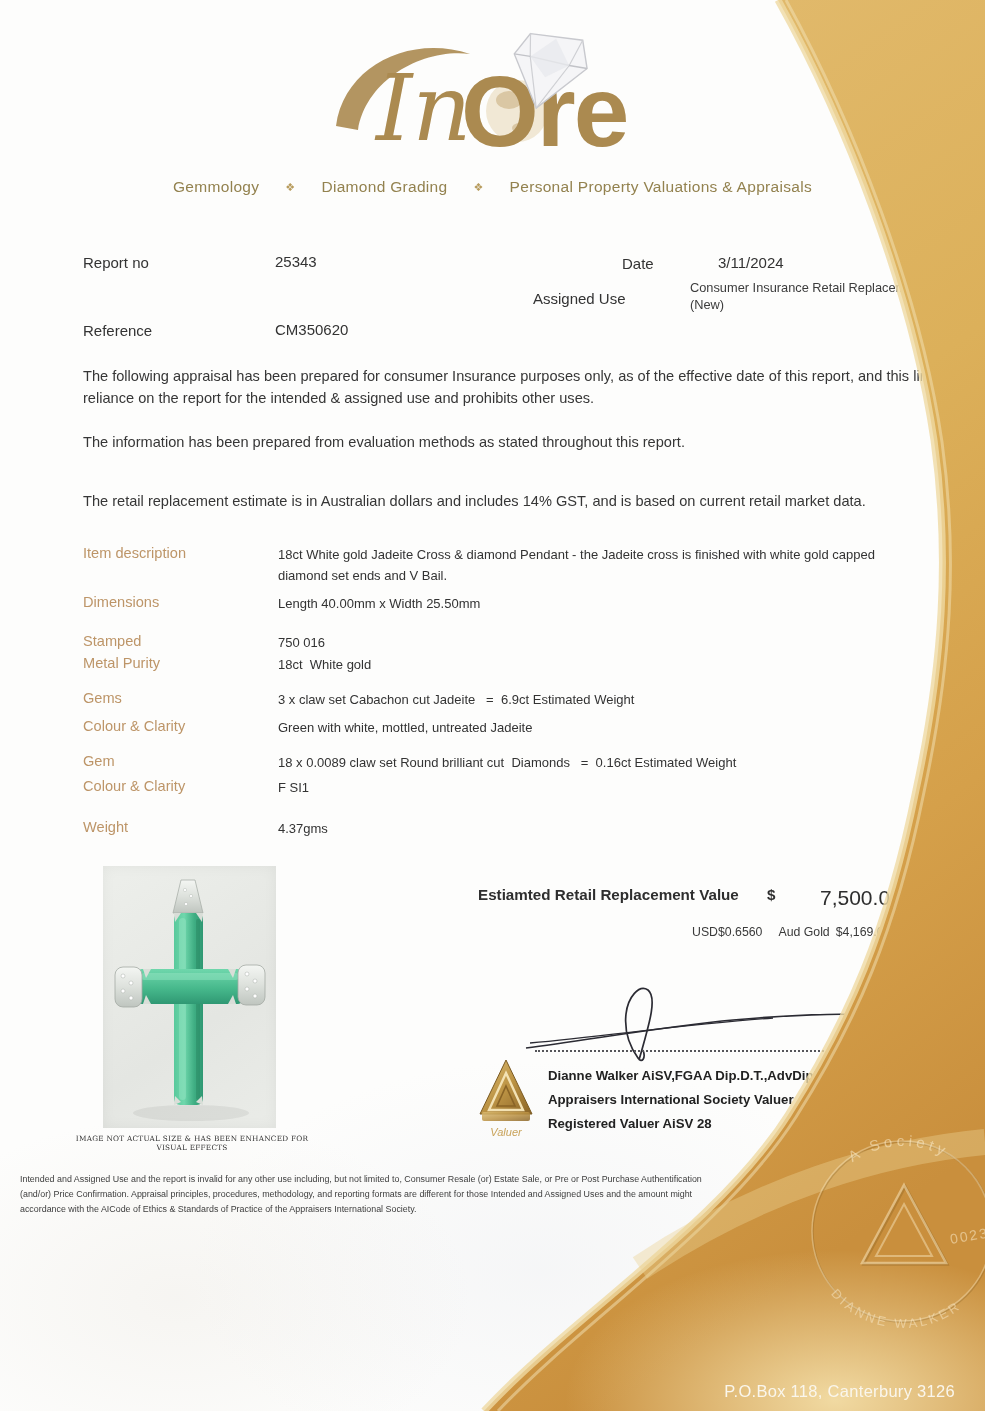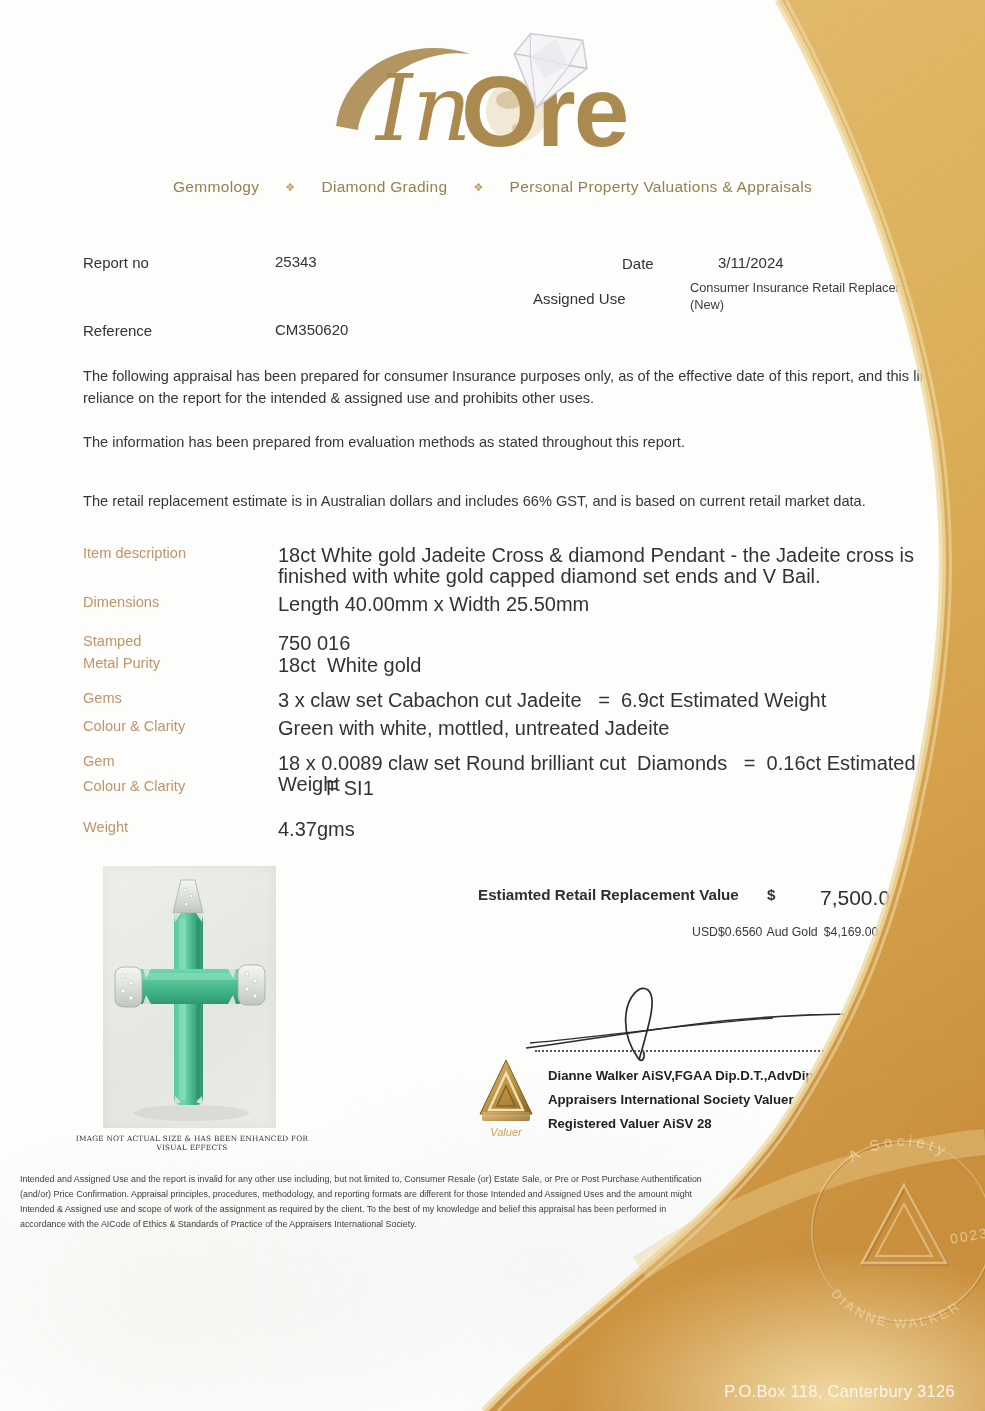--- a/index.html
+++ b/index.html
@@ -20,21 +20,21 @@
     color:#93824f;font-size:15.5px;letter-spacing:0.3px;z-index:2;}
   .tagline .sep{color:#b79b5c;font-size:11px;}
   
   .lbl{color:#333;font-size:15px;}
   .val{color:#333;font-size:15px;}
   .assigned-val{font-size:12.8px;line-height:17px;color:#3c3c3c;max-width:250px;}
   
   .para{left:83px;width:866px;font-size:14.6px;line-height:21.5px;color:#363636;z-index:1;}
   
   .drow-label{position:absolute;left:83px;color:#bd9568;font-size:14.6px;}
-  .drow-value{position:absolute;left:278px;width:648px;font-size:20px;color:#333;line-height:20.5px;white-space:pre-wrap;}
+  .drow-value{position:absolute;left:278px;width:648px;font-size:13px;color:#333;line-height:20.5px;white-space:pre-wrap;}
   
   .photo{left:103px;top:866px;width:173px;height:262px;background:linear-gradient(145deg,#edefeb,#e4e6e2 60%,#eaece8);
     box-shadow:inset 0 0 14px rgba(0,0,0,0.05);z-index:1;}
   .photo-caption{left:64px;top:1134px;width:256px;text-align:center;font-family:"DejaVu Serif",serif;
     font-size:7.3px;letter-spacing:0.25px;color:#2e2e2e;z-index:1;}
   
   .val-label{left:478px;top:886px;font-size:15.2px;font-weight:bold;color:#2e2e2e;z-index:1;}
   .val-cur{left:767px;top:886px;font-size:15.2px;font-weight:bold;color:#2e2e2e;z-index:1;}
   .val-amt{left:820px;top:886px;font-size:21px;font-weight:normal;color:#2e2e2e;z-index:1;}
   .usd-row{left:692px;top:925px;display:inline-flex;font-size:12.3px;color:#3a3a3a;z-index:1;}
@@ -115,21 +115,21 @@
   <div class="abs lbl" style="left:533px;top:290px;">Assigned Use</div>
   <div class="abs assigned-val" style="left:690px;top:279px;">
     <div style="white-space:nowrap;">Consumer Insurance Retail Replacement</div>
     <div>(New)</div>
   </div>
   <div class="abs lbl" style="left:83px;top:322px;">Reference</div>
   <div class="abs val" style="left:275px;top:321px;">CM350620</div>
 
   <div class="abs para" style="top:366px;">The following appraisal has been prepared for consumer Insurance purposes only, as of the effective date of this report, and this limits reliance on the report for the intended &amp; assigned use and prohibits other uses.</div>
   <div class="abs para" style="top:432px;">The information has been prepared from evaluation methods as stated throughout this report.</div>
-  <div class="abs para" style="top:491px;">The retail replacement estimate is in Australian dollars and includes 66% GST, and is based on current retail market data.</div>
+  <div class="abs para" style="top:491px;">The retail replacement estimate is in Australian dollars and includes 14% GST, and is based on current retail market data.</div>
 
   <div>
     <span class="drow-label" style="top:545px;">Item description</span>
     <span class="drow-value" style="top:545px;">18ct White gold Jadeite Cross &amp; diamond Pendant - the Jadeite cross is finished with white gold capped diamond set ends and V Bail.</span>
   </div>
   <div>
     <span class="drow-label" style="top:594px;">Dimensions</span>
     <span class="drow-value" style="top:594px;">Length 40.00mm x Width 25.50mm</span>
   </div>
   <div>
@@ -147,21 +147,21 @@
   <div>
     <span class="drow-label" style="top:718px;">Colour &amp; Clarity</span>
     <span class="drow-value" style="top:718px;">Green with white, mottled, untreated Jadeite</span>
   </div>
   <div>
     <span class="drow-label" style="top:753px;">Gem</span>
     <span class="drow-value" style="top:753px;">18 x 0.0089 claw set Round brilliant cut  Diamonds   =  0.16ct Estimated Weight</span>
   </div>
   <div>
     <span class="drow-label" style="top:778px;">Colour &amp; Clarity</span>
-    <span class="drow-value" style="top:778px;margin-left:48px;">F SI1</span>
+    <span class="drow-value" style="top:778px;">F SI1</span>
   </div>
   <div>
     <span class="drow-label" style="top:819px;">Weight</span>
     <span class="drow-value" style="top:819px;">4.37gms</span>
   </div>
 
   <div class="abs photo">
     <svg width="173" height="262" viewBox="0 0 173 262">
       <defs>
         <linearGradient id="jadeV" x1="0" y1="0" x2="1" y2="0">
@@ -218,21 +218,21 @@
   </div>
   <div class="abs photo-caption">IMAGE NOT ACTUAL SIZE &amp; HAS BEEN ENHANCED FOR VISUAL EFFECTS</div>
 
   <div class="abs val-label">Estiamted Retail Replacement Value</div>
   <div class="abs val-cur">$</div>
   <div class="abs val-amt">7,500.00</div>
   <div class="abs usd-row">
     <span>USD</span>
     <span>$</span>
     <span>0.6560</span>
-    <span style="margin-left:4px;">Aud Gold</span>
+    <span style="margin-left:16px;">Aud Gold</span>
     <span style="margin-left:6px;">$</span>
     <span>4,169.00</span>
   </div>
 
   <svg class="abs sig-svg" width="345" height="78" viewBox="0 0 345 78">
     <path d="M8,64 C70,56 150,42 215,36 C272,31 326,29 340,31" fill="none" stroke="#2b2b33" stroke-width="1.6"></path>
     <path d="M12,59 C90,52 170,40 255,34" fill="none" stroke="#2b2b33" stroke-width="1.3"></path>
     <path d="M121,76 C130,44 140,14 130,6 C121,0 110,13 108,30 C106,49 112,63 120,74 C124,80 128,74 125,66" fill="none" stroke="#2b2b33" stroke-width="1.7"></path>
   </svg>
   <div class="abs sig-dots"></div>
@@ -252,21 +252,20 @@
     <text x="30" y="80" text-anchor="middle" font-family="Liberation Sans, sans-serif" font-style="italic" font-size="11" fill="#c9a35a">Valuer</text>
   </svg>
 
   <div class="abs sig-line" style="top:1068px;">Dianne Walker AiSV,FGAA Dip.D.T.,AdvDipETJ</div>
   <div class="abs sig-line" style="top:1092px;">Appraisers International Society Valuer</div>
   <div class="abs sig-line" style="top:1116px;">Registered Valuer AiSV 28</div>
 
   <div class="abs terms">
     <div>Intended and Assigned Use and the report is invalid for any other use including, but not limited to, Consumer Resale (or) Estate Sale, or Pre or Post Purchase Authentification</div>
     <div>(and/or) Price Confirmation. Appraisal principles, procedures, methodology, and reporting formats are different for those Intended and Assigned Uses and the amount might</div>
-    <div>Intended &amp; Assigned use and scope of work of the assignment as required by the client. To the best of my knowledge and belief this appraisal has been performed in</div>
     <div>accordance with the AICode of Ethics &amp; Standards of Practice of the Appraisers International Society.</div>
   </div>
 
   <svg class="abs seal" width="190" height="218" viewBox="0 0 190 218">
     <defs>
       <path id="sealTop" d="M22,110 A86,86 0 0 1 194,110"></path>
       <path id="sealBottom" d="M14,112 A94,94 0 0 0 202,112"></path>
     </defs>
     <circle cx="108" cy="110" r="90" fill="none" stroke="rgba(120,82,24,0.28)" stroke-width="1.5"></circle>
     <circle cx="107" cy="109" r="90" fill="none" stroke="rgba(255,243,210,0.4)" stroke-width="1.5"></circle>

